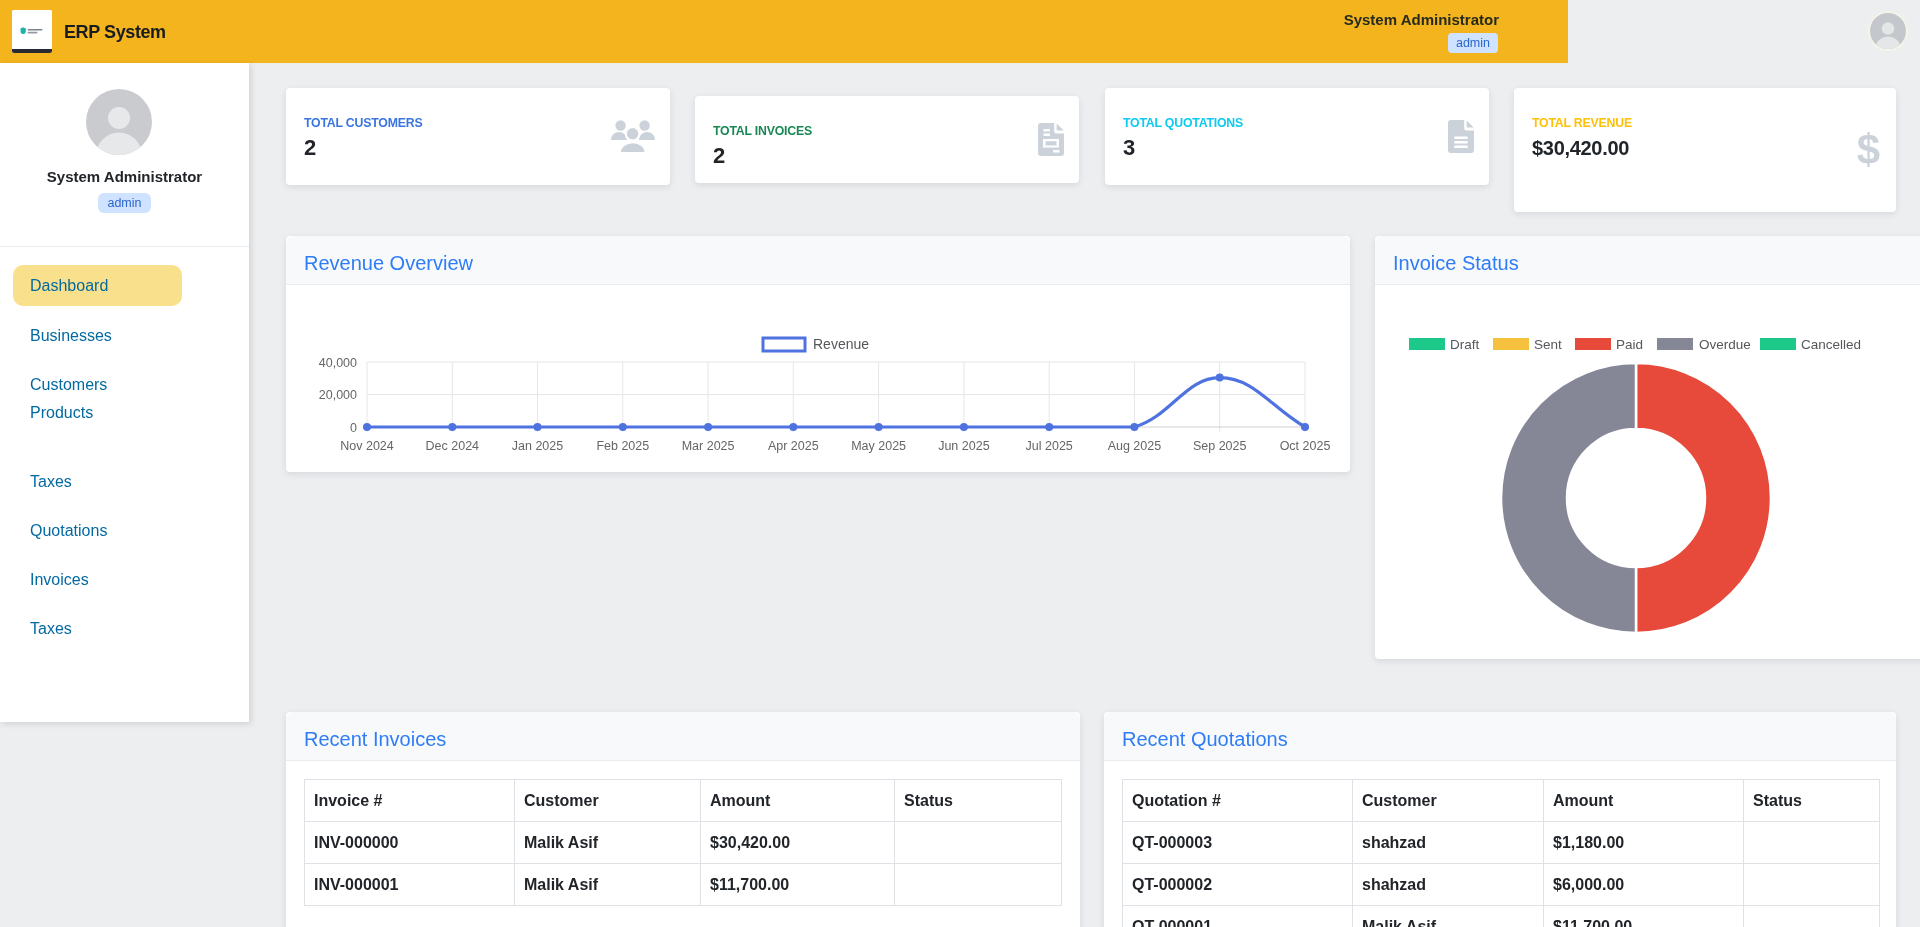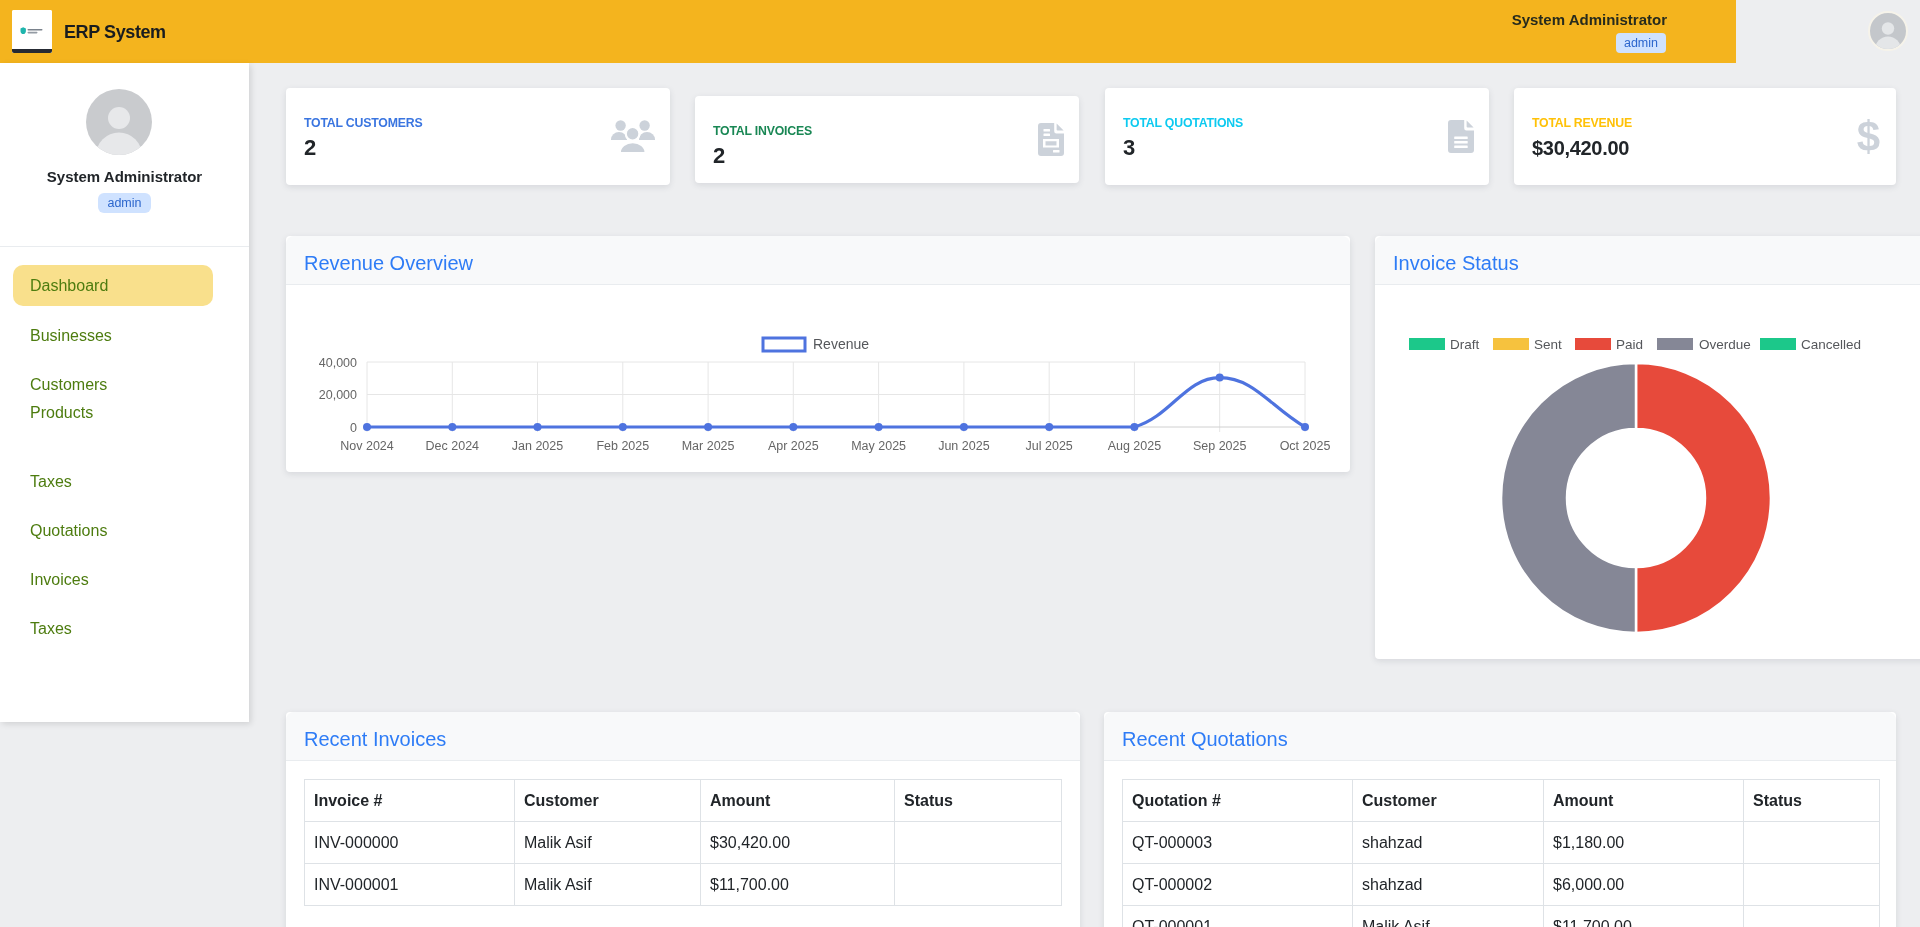--- a/index.html
+++ b/index.html
@@ -1,43 +1,43 @@
 <!DOCTYPE html>
 <html><head>
 <meta charset="utf-8">
 <style>
 * { margin:0; padding:0; box-sizing:border-box; }
 html,body { width:1920px; height:927px; overflow:hidden; }
 body { font-family:"Liberation Sans", sans-serif; background:#edeef0; position:relative; color:#212529; }
 
-#topbar { position:absolute; left:0; top:0; width:1736px; height:63px; background:#f4b41e; }
+#topbar { position:absolute; left:0; top:0; width:1568px; height:63px; background:#f4b41e; }
 #logo { position:absolute; left:12px; top:10px; width:40px; height:43px; background:#fff; border-radius:2px; overflow:hidden; }
 #brand { position:absolute; left:64px; top:22px; font-size:18px; letter-spacing:-0.4px; font-weight:bold; color:#191c1f; }
 #hdr-name { position:absolute; right:69px; top:11px; font-size:15px; font-weight:bold; color:#272b1d; }
 #hdr-badge { position:absolute; right:70px; top:33px; background:#cfe2ff; color:#2c66cd; font-size:12.5px; padding:3px 8px; border-radius:4px; }
 #hdr-avatar { position:absolute; left:1868px; top:11px; width:40px; height:40px; border-radius:50%; background:#c4c7cb; border:2px solid #f6f3ea; overflow:hidden; }
 
 #sidebar { position:absolute; left:0; top:63px; width:249px; height:659px; background:#fff; box-shadow:2px 2px 6px rgba(0,0,0,.12); }
 #side-avatar { position:absolute; left:86px; top:26px; width:66px; height:66px; border-radius:50%; background:#c9cbce; overflow:hidden; }
 #side-name { position:absolute; left:0; top:105px; width:100%; text-align:center; font-size:15px; font-weight:bold; }
 #side-badge-wrap { position:absolute; left:0; top:130px; width:100%; text-align:center; }
 #side-badge { display:inline-block; background:#cfe2ff; color:#2c66cd; font-size:12.5px; padding:3px 9px; border-radius:6px; }
 #side-divider { position:absolute; left:0; top:183px; width:100%; height:1px; background:#e9ecef; }
-.nav-item { position:absolute; left:13px; width:200px; height:41px; line-height:41px; padding-left:17px; font-size:16px; color:#4d7c0f; border-radius:10px; }
+.nav-item { position:absolute; left:13px; width:169px; height:41px; line-height:41px; padding-left:17px; font-size:16px; color:#0369a1; border-radius:10px; }
 .nav-item.active { background:#f9e08c; }
 
 .card { position:absolute; background:#fff; border-radius:4px; box-shadow:0 2px 6px rgba(50,58,70,.12); }
 .card-header { position:absolute; left:0; top:0; width:100%; height:49px; background:#f8f9fa; border-bottom:1px solid #e9ecef; border-radius:8px 8px 0 0; }
 .card-title { position:absolute; left:18px; top:16px; font-size:20px; color:#2e7cf6; }
 .stat-label { position:absolute; left:18px; top:28px; font-size:12.3px; font-weight:bold; letter-spacing:-0.2px; }
 .stat-value { position:absolute; left:18px; top:47px; font-size:22px; font-weight:bold; color:#212529; }
 .stat-icon { position:absolute; right:15px; top:0; height:100%; display:flex; align-items:center; }
 
 table.tbl { border-collapse:collapse; table-layout:fixed; width:757px; font-size:16px; }
-table.tbl th, table.tbl td { border:1px solid #dee2e6; text-align:left; font-weight:normal; padding:0 0 0 9px; }
+table.tbl th, table.tbl td { border:1px solid #dee2e6; text-align:left; font-weight:bold; padding:0 0 0 9px; }
 table.tbl th { font-weight:bold; height:42px; }
 table.tbl td { height:42px; }
 </style>
 </head>
 <body>
 
 <div id="topbar">
   <div id="logo">
     <svg width="40" height="43" viewBox="0 0 40 43">
       <rect x="0" y="0" width="40" height="43" fill="#fff"></rect>
@@ -114,21 +114,21 @@
   <div class="stat-icon">
       <svg width="26" height="33" viewBox="0 0 26 33">
     <path d="M0 3 a3 3 0 0 1 3 -3 h13.2 v8.3 a2.2 2.2 0 0 0 2.2 2.2 H26 v19.5 a3 3 0 0 1 -3 3 h-20 a3 3 0 0 1 -3 -3 z" fill="#ccd2da"></path>
     <path d="M18.6 0.4 l7 7 h-6 a1 1 0 0 1 -1 -1 z" fill="#ccd2da"></path>
     <rect x="6.2" y="16.5" width="13.5" height="2.6" rx="0.5" fill="#fff"></rect>
     <rect x="6.2" y="21" width="13.5" height="2.6" rx="0.5" fill="#fff"></rect>
     <rect x="6.2" y="25.5" width="13.5" height="2.6" rx="0.5" fill="#fff"></rect>
   </svg>
     </div>
 </div>
-<div class="card" style="left:1514px; top:88px; width:382px; height:97px;">
+<div class="card" style="left:1514px; top:88px; width:382px; height:124px;">
   <div class="stat-label" style="color:#ffc107;">TOTAL REVENUE</div>
   <div class="stat-value" style="font-size:20px; letter-spacing:-0.3px; top:49px;">$30,420.00</div>
   <div class="stat-icon" style="right:16px; font-size:42px; font-weight:bold; color:#ccd2da;">$</div>
 </div>
 
 <div class="card" style="left:286px; top:236px; width:1064px; height:236px;">
   <div class="card-header">
       <div class="card-title">Revenue Overview</div>
     </div>
   <svg style="position:absolute; left:0; top:49px;" width="1064" height="187" viewBox="0 0 1064 187">

